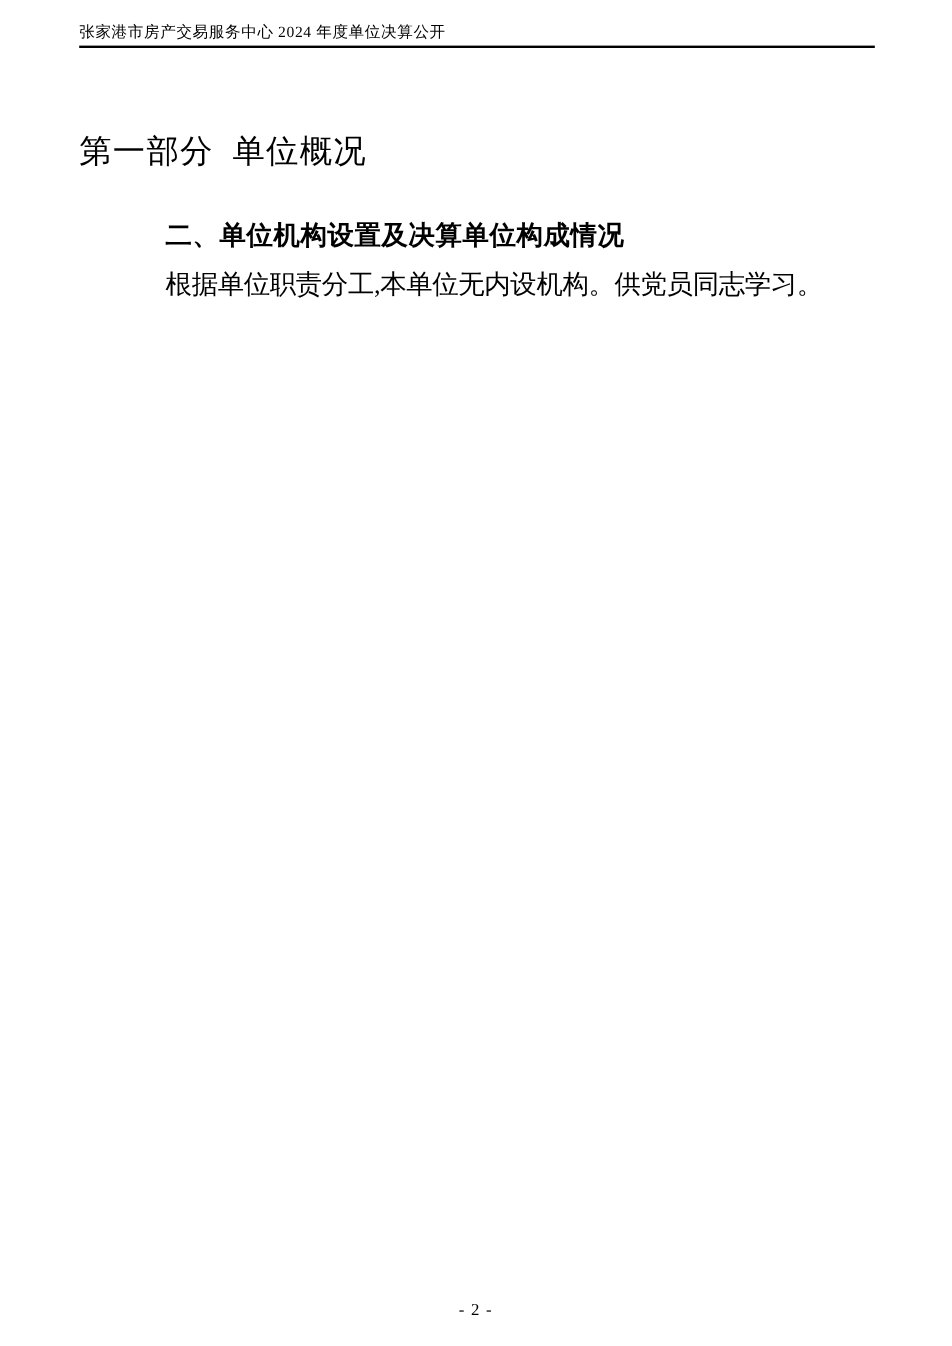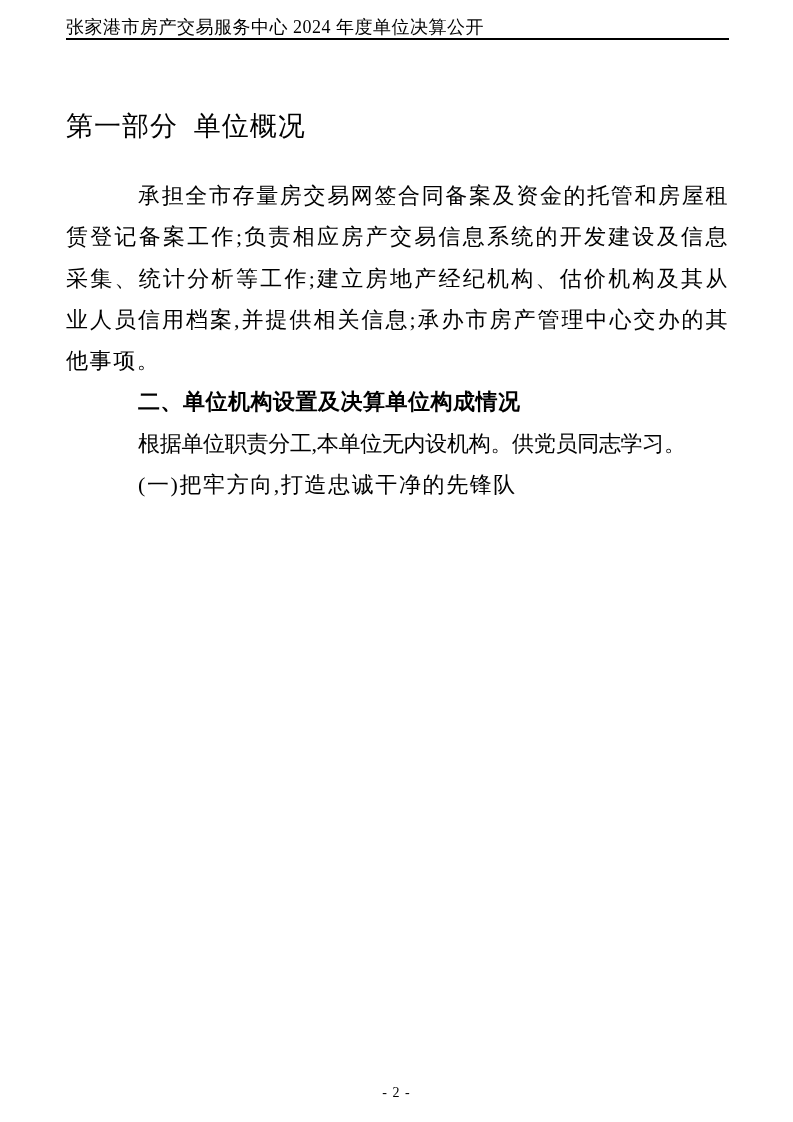--- a/index.html
+++ b/index.html
@@ -15,21 +15,21 @@
     color: #000000;
     font-family: "Liberation Serif", "DejaVu Serif", serif;
     overflow: hidden;
   }
   
   .doc-header {
     position: absolute;
     left: 66px;
     top: 19px;
     width: 663px;
-    font-size: 18px;
+    font-size: 13px;
     line-height: 16px;
     letter-spacing: 0.5px;
     border-bottom: 2px solid #000000;
     padding-bottom: 3px;
     white-space: nowrap;
   }
   
   .doc-title {
     position: absolute;
     left: 66px;
@@ -102,27 +102,25 @@
 <div class="page">
 
   <div class="doc-header">
     <span>张家港市房产交易服务中心 2024 年度单位决算公开</span>
   </div>
 
   <div class="doc-title">第一部分 单位概况</div>
 
   <div class="doc-content">
 
-    <p>承担全市存量房交易网签合同备案及资金的托管和房屋租赁登记备案工作;负责相应房产交易信息系统的开发建设及信息采集、统计分析等工作;建立房地产经纪机构、估价机构及其从业人员信用档案,并提供相关信息;承办市房产管理中心交办的其他事项。</p>
 
     <h2>二、单位机构设置及决算单位构成情况</h2>
     <p class="single-line">根据单位职责分工,本单位无内设机构。供党员同志学习。</p>
 
 
-    <h3>(一)把牢方向,打造忠诚干净的先锋队</h3>
 
   </div>
 
   <div class="doc-footer">
     <span>- 2 -</span>
   </div>
 
 </div>
 
 </body></html>

